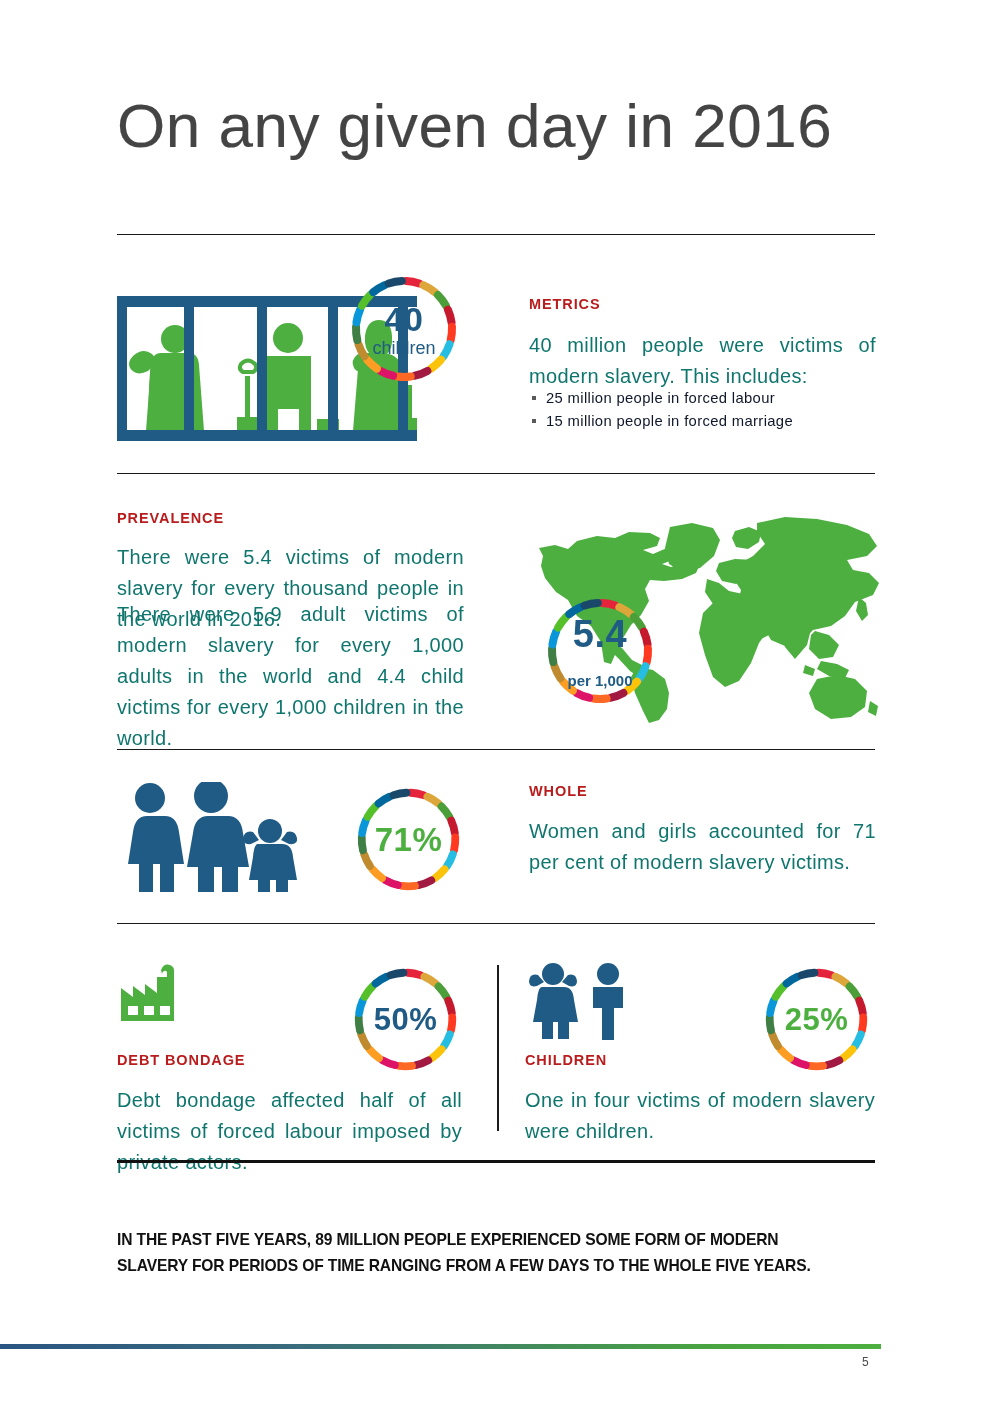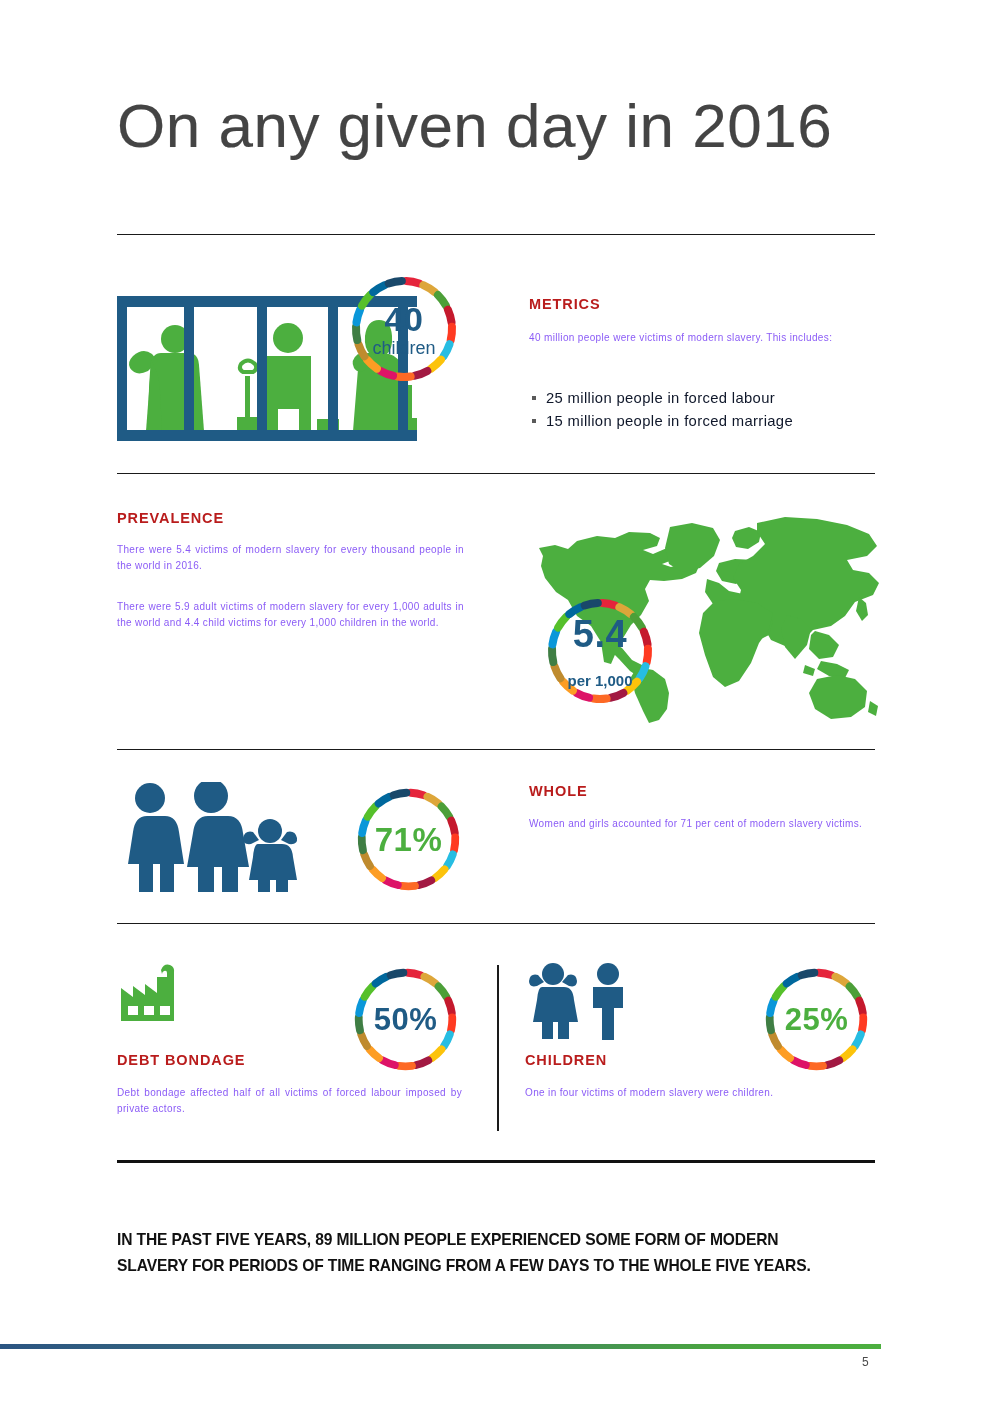--- a/index.html
+++ b/index.html
@@ -69,23 +69,23 @@
   
   .sect-head {
     position: absolute;
     font-size: 14.5px;
     font-weight: bold;
     letter-spacing: 0.9px;
     color: #b91c1c;
   }
   .body-text {
     position: absolute;
-    font-size: 10px;
+    font-size: 20px;
     line-height: 1.55;
-    color: #8b5cf6;
+    color: #0f766e;
     letter-spacing: 0.35px;
   }
   .body-text.justify { text-align: justify; }
   .bullets {
     position: absolute;
     font-size: 14.8px;
     line-height: 1.55;
     color: #0f172a;
     letter-spacing: 0.35px;
     list-style: none;

